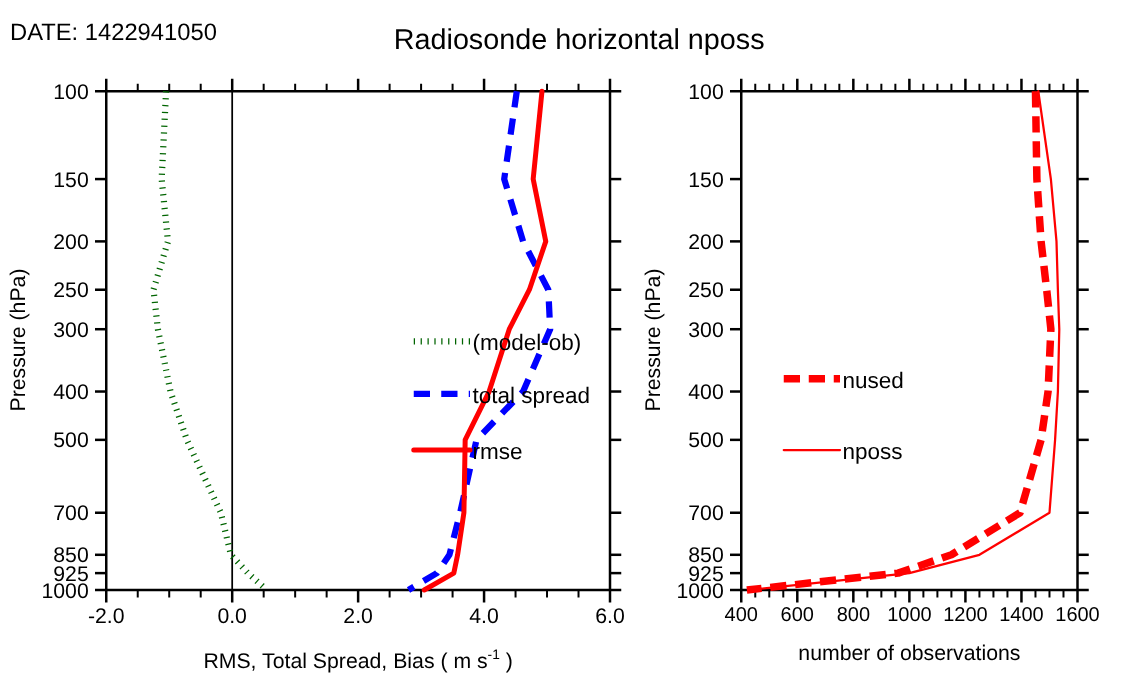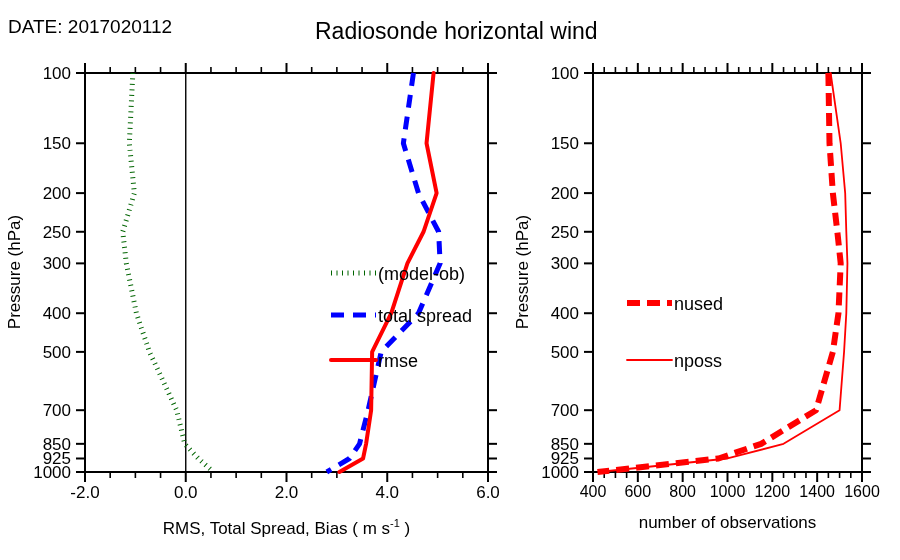--- a/index.html
+++ b/index.html
@@ -11,22 +11,22 @@
   .ax-label{font-size:17px;font-family:"Liberation Sans",sans-serif;}
   .tick-label{font-size:17px;font-family:"Liberation Sans",sans-serif;}
   .tick-label-sm{font-size:16px;font-family:"Liberation Sans",sans-serif;}
   .legend-label{font-size:18px;font-family:"Liberation Sans",sans-serif;}
   .xlab{font-size:17px;font-family:"Liberation Sans",sans-serif;}
   .sup{font-size:11px;}
 </style>
 </head>
 <body>
 
-<div class="date-label">DATE: 2017020112</div>
-<div class="title-shift">Radiosonde horizontal wind</div>
+<div class="date-label">DATE: 1422941050</div>
+<div class="title-shift">Radiosonde horizontal nposs</div>
 
 <svg id="plot" width="900" height="560">
     <g>
       <line x1="85" y1="73" x2="488" y2="73" stroke="#000" stroke-width="2"></line>
       <line x1="85" y1="472" x2="488" y2="472" stroke="#000" stroke-width="2"></line>
       <line x1="85" y1="73" x2="85" y2="472" stroke="#000" stroke-width="2"></line>
       <line x1="488" y1="73" x2="488" y2="472" stroke="#000" stroke-width="2"></line>
     </g>
     <line x1="185.75" y1="73" x2="185.75" y2="472" stroke="#000" stroke-width="1.4"></line>
     <g>

